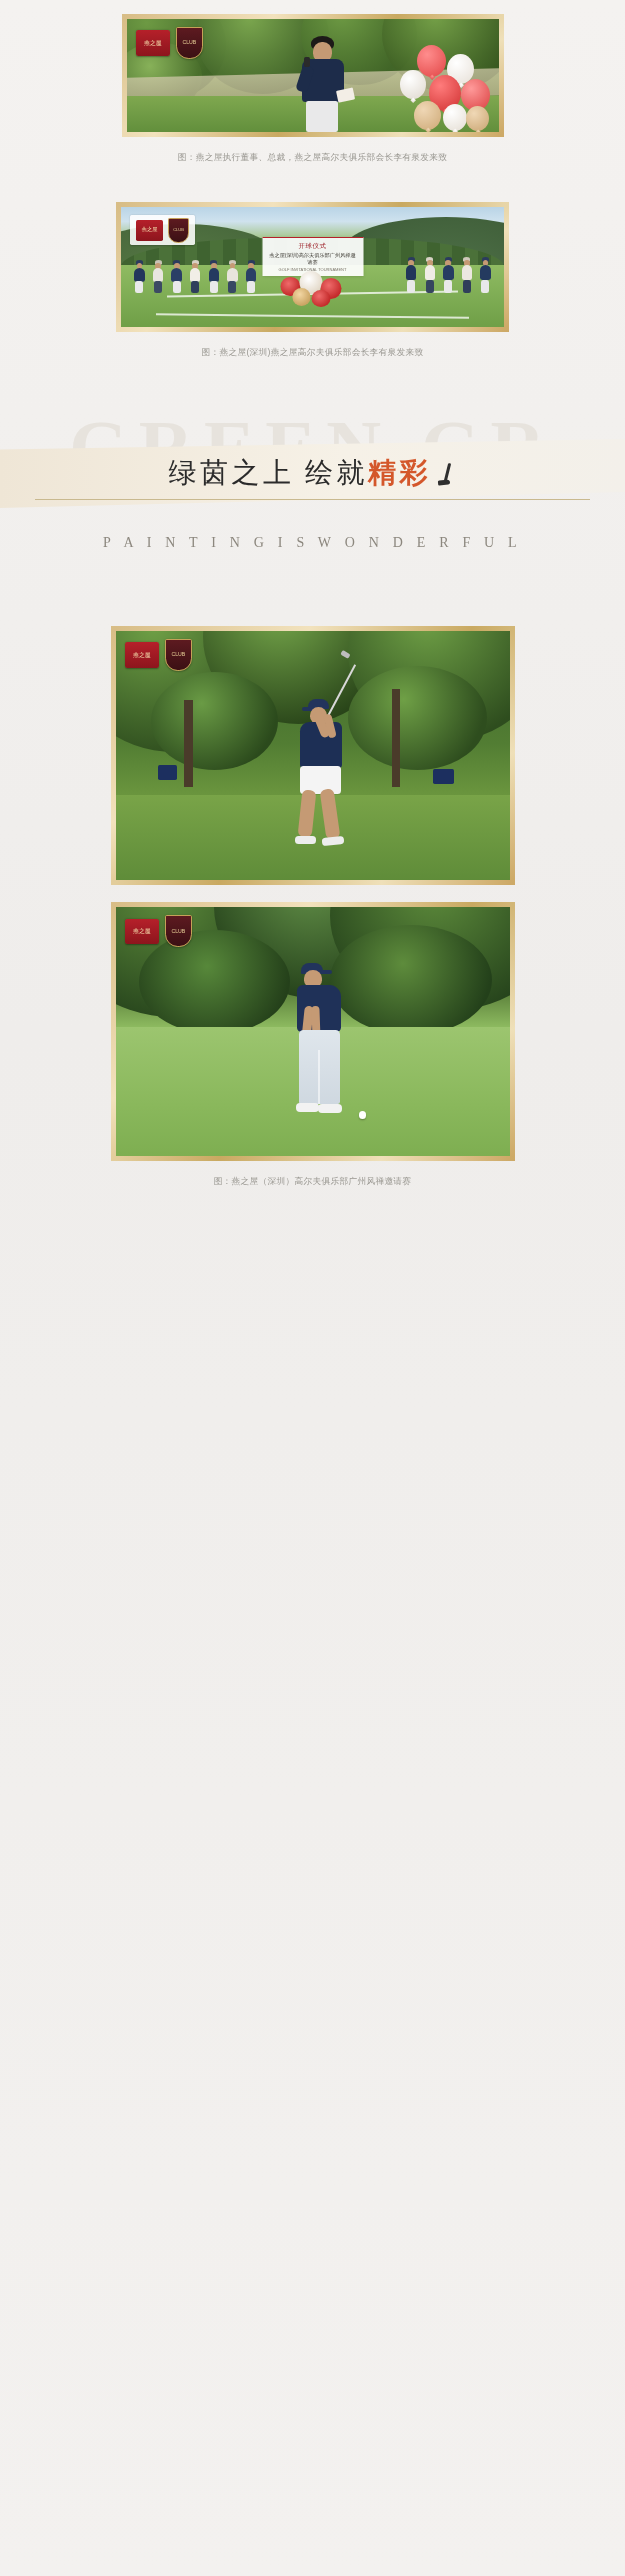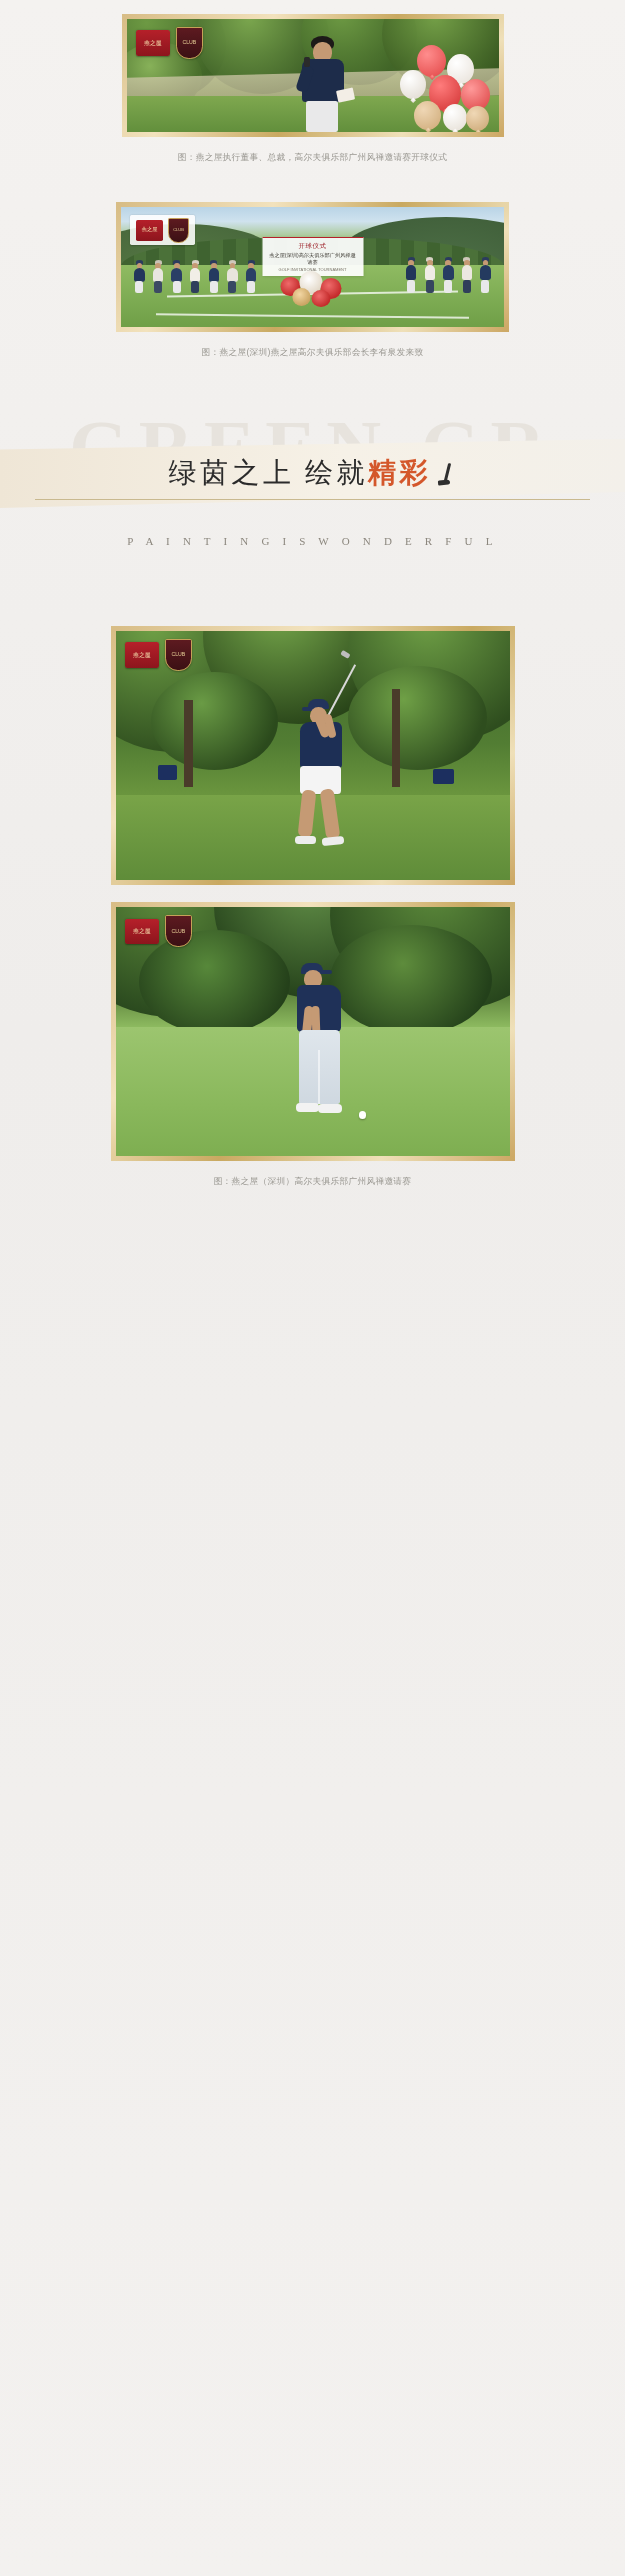--- a/index.html
+++ b/index.html
@@ -232,21 +232,21 @@
     position:absolute; left: 9.3px; top: 0; width: 2.9px; height: 18.5px;
     background: #2f2f2f; transform: rotate(14deg); border-radius: 1.2px;
   }
   .club-icon b {
     position:absolute; left: 1.2px; bottom: 0; width: 11.6px; height: 5.2px;
     background:#2f2f2f; border-radius: 1.7px 3.5px 2.3px 1.2px; transform: rotate(-6deg);
   }
   .subtitle {
     text-align: center;
     font-family: "Liberation Serif", serif;
-    font-size: 11px;
+    font-size: 14px;
     letter-spacing: 5.2px;
     color: #8c877e;
     margin-top: 24px;
   }
 
   
   .body-text {
     width: 463px;
     margin: 0 auto;
     font-size: 13.3px;
@@ -325,21 +325,21 @@
             <div class="balloon" style="left:87px; top:61px; width:23px;height:25.5px;background:radial-gradient(circle at 35% 30%,#f0d8b6,#c9a471);"></div>
           </div>
         </div>
 
         <div class="badges">
           <div class="badge-red">燕之屋</div>
           <div class="badge-crest">CLUB</div>
         </div>
       </div>
     </div>
-    <div class="caption">图：燕之屋执行董事、总裁，高尔夫俱乐部广州风禅邀请赛开球仪式</div>
+    <div class="caption">图：燕之屋执行董事、总裁，燕之屋高尔夫俱乐部会长李有泉发来致</div>
   </div>
 
   <div class="spacer" style="height:38px;"></div>
 
   <div class="photo-block" style="width:394px;">
     <div class="frame" style="width:383px; height:120px; margin:0 auto;">
       <div class="frame-inner">
         <div class="scene2">
           <div class="s2-hill" style="left:-35px; top:17.4px; width:191px; height:64px;"></div>
           <div class="s2-hill" style="right:-46px; top:10.4px; width:208px; height:69px; background:radial-gradient(ellipse at 50% 100%,#51744a,#3c5a36);"></div>

